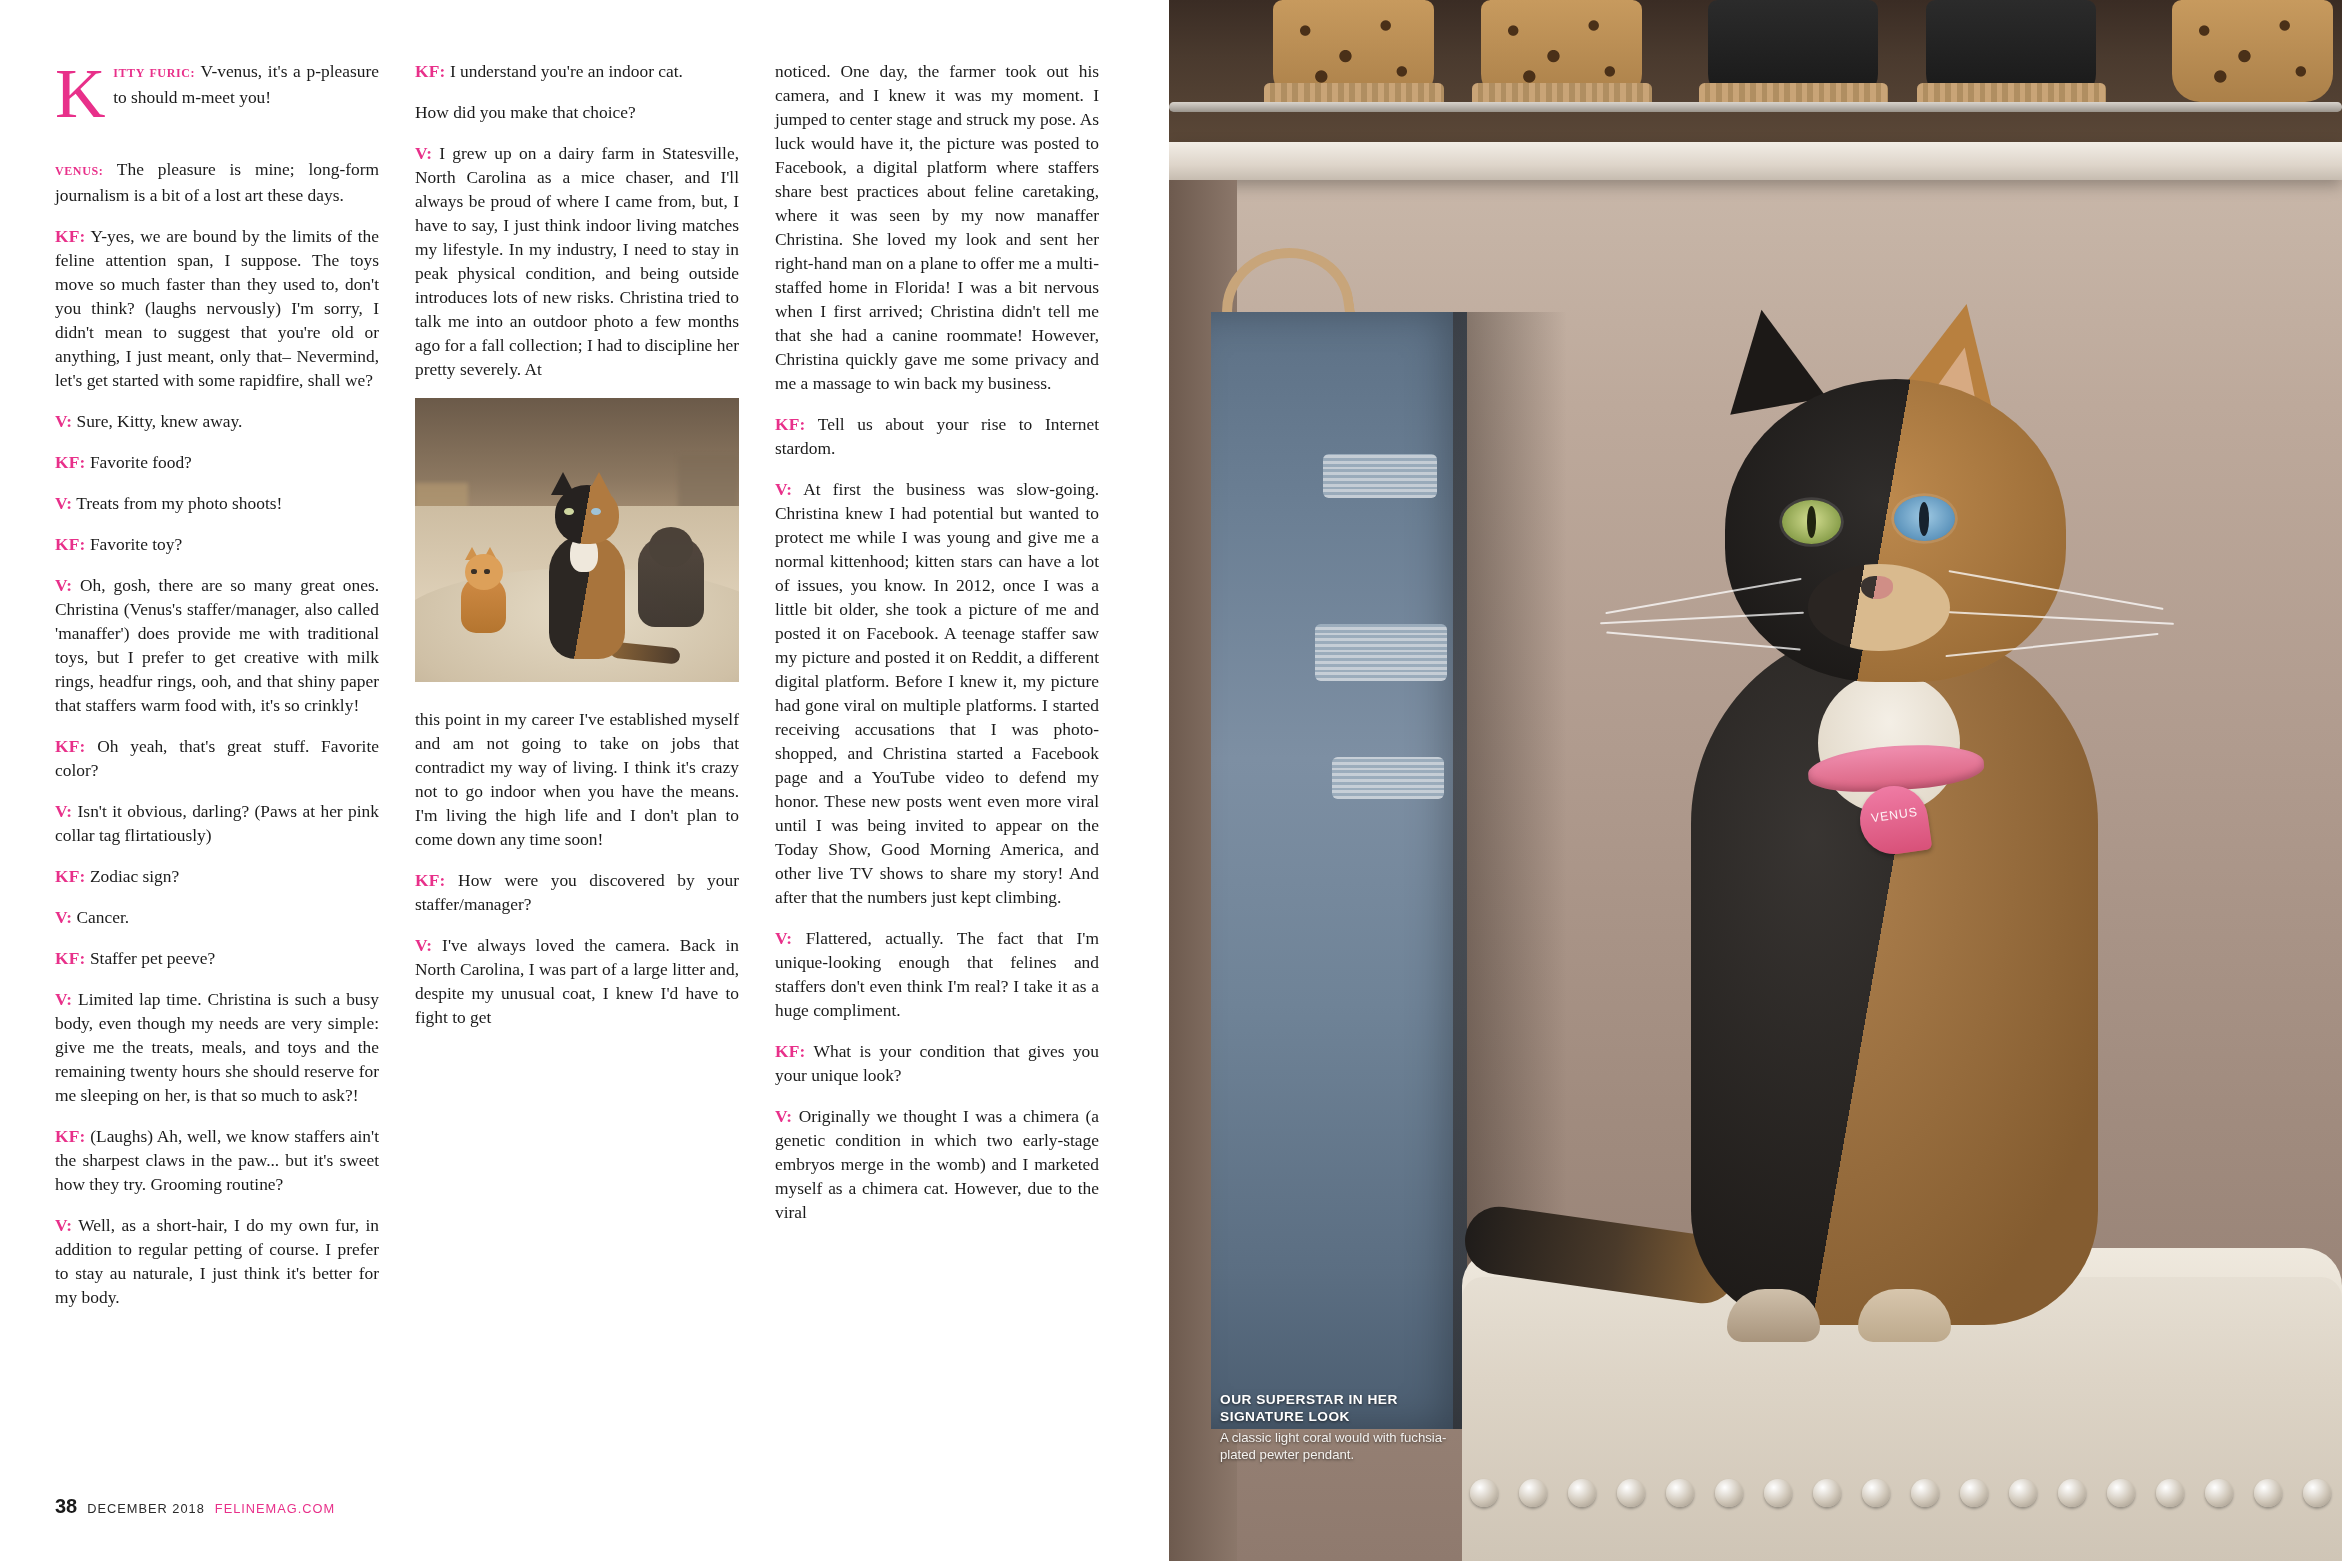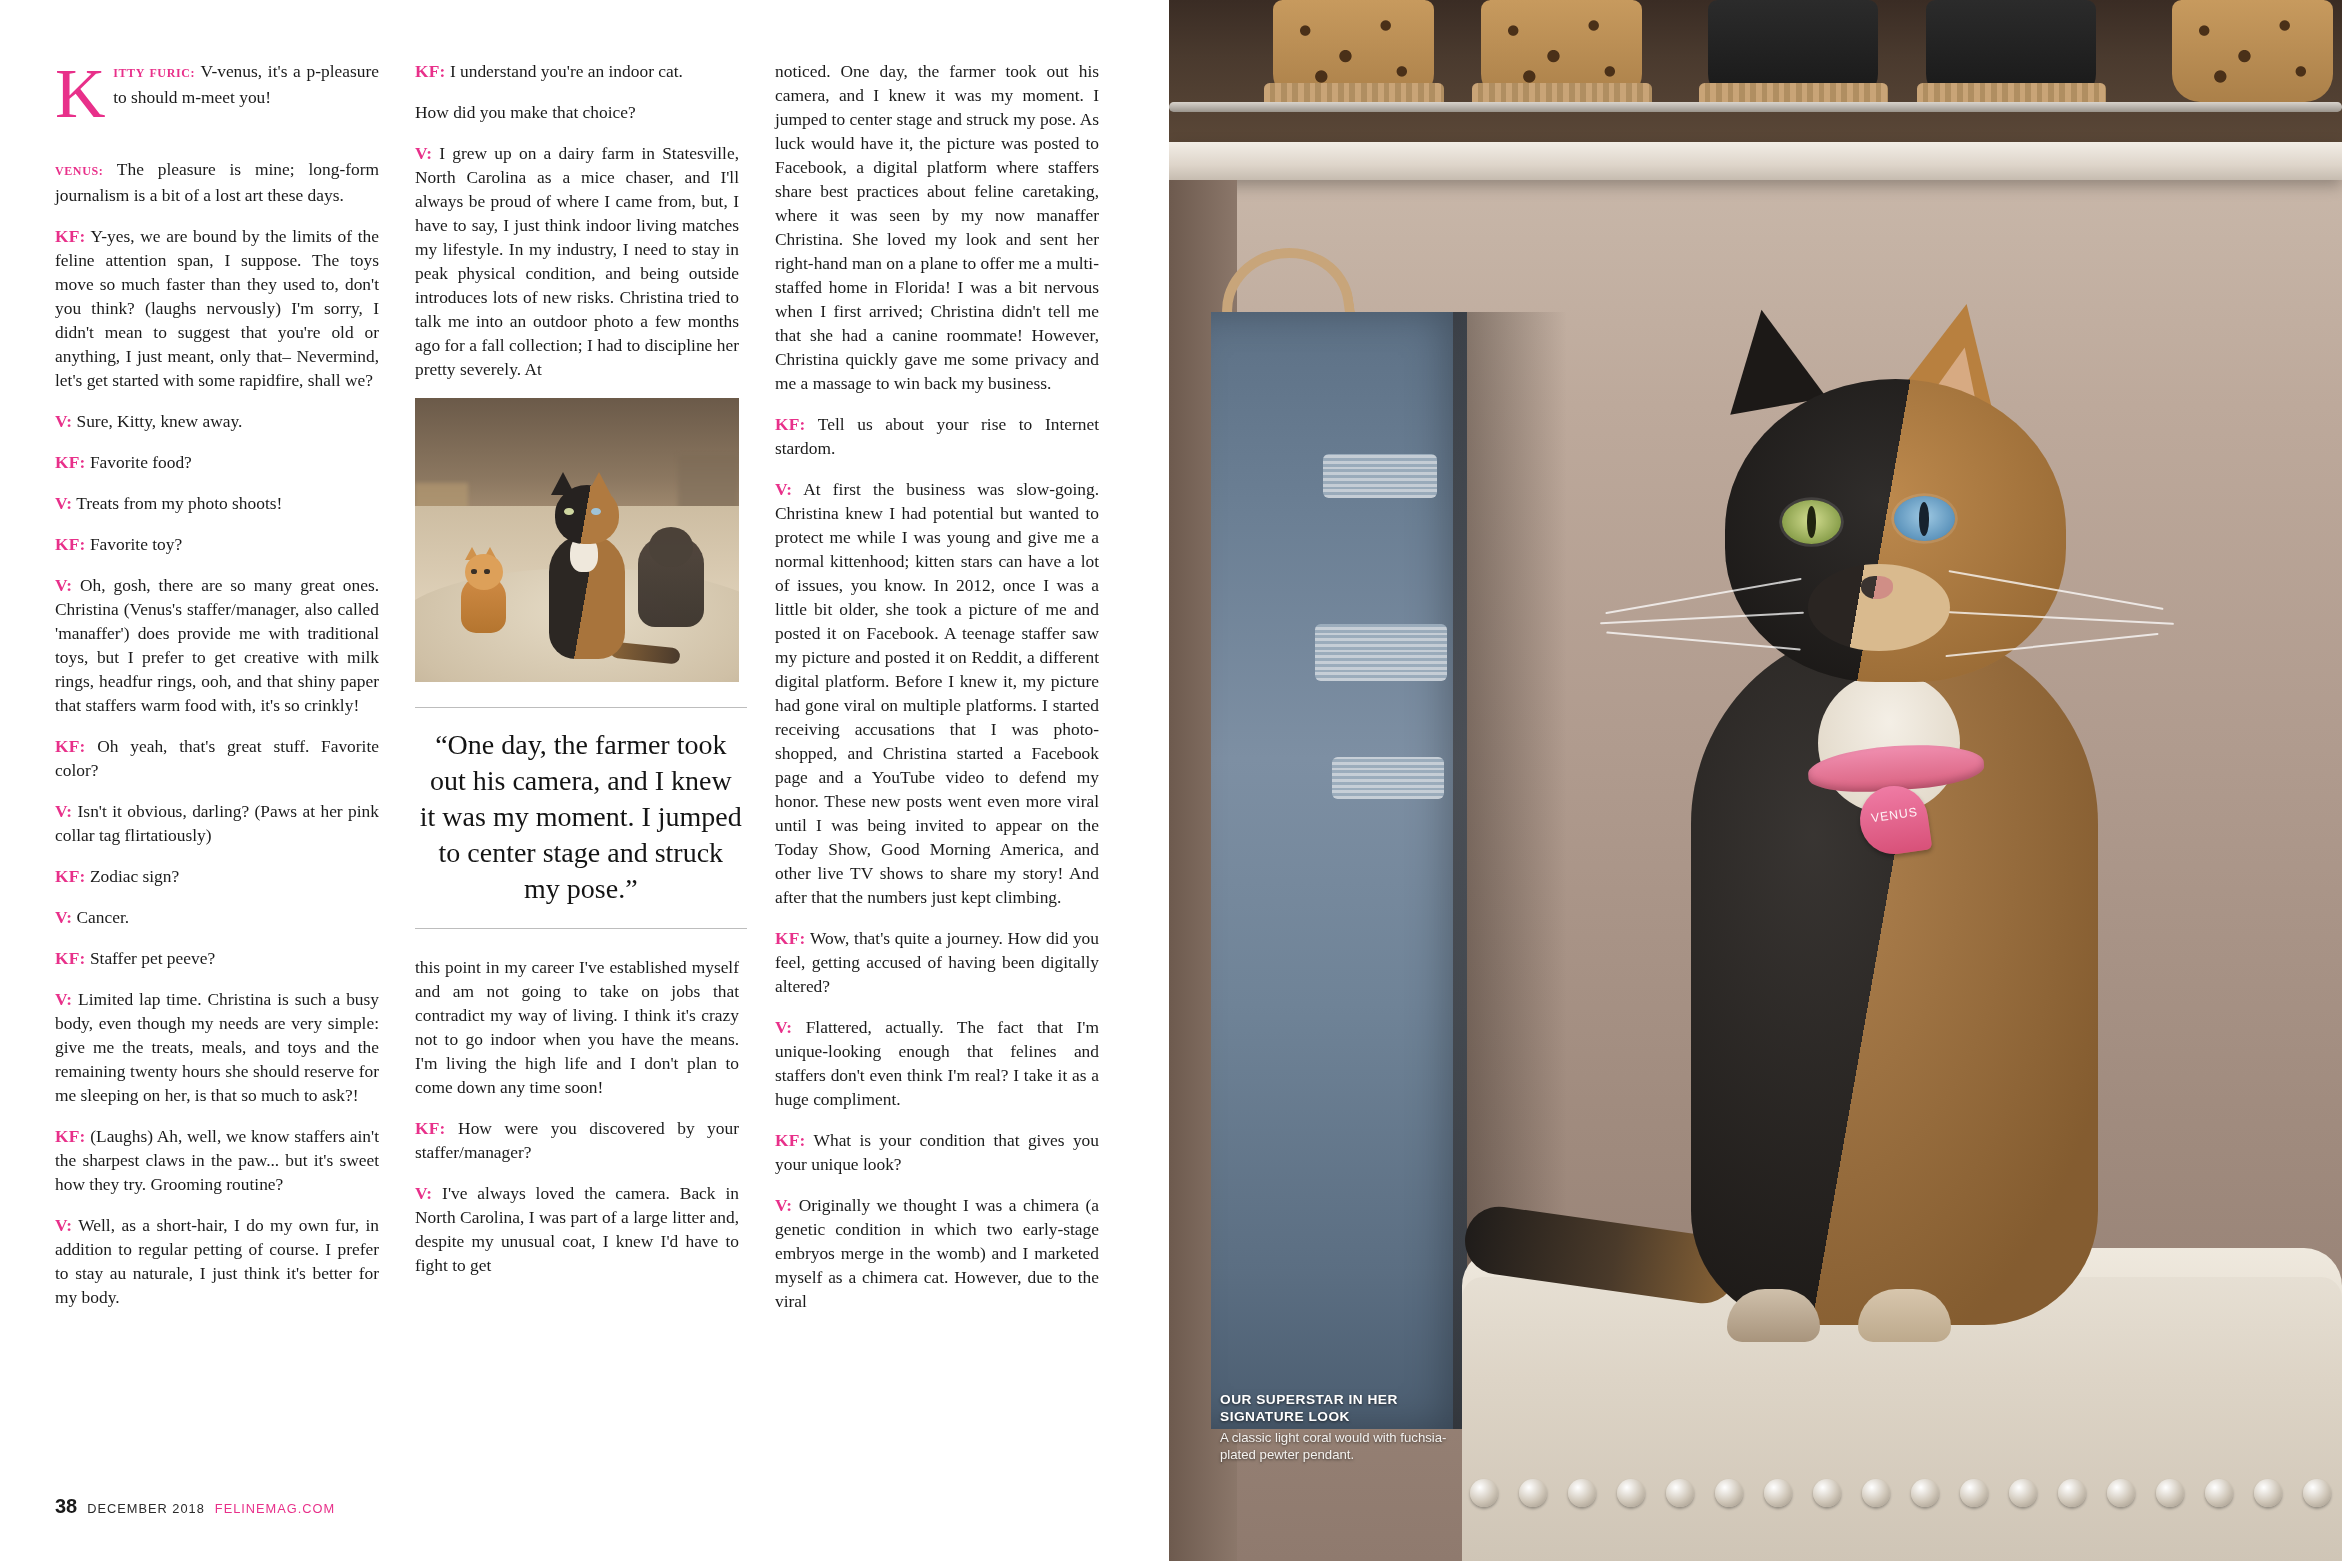--- a/index.html
+++ b/index.html
@@ -523,32 +523,30 @@
             <div class="ear-l"></div>
               <div class="ear-r"></div>
             <div class="body"></div>
             <div class="bib"></div>
             <div class="head"></div>
             <div class="eye-l"></div>
               <div class="eye-r"></div>
           </div>
         </div>
 
-        <div class="pullquote">“One day, the farmer took out his camera, and I knew it was my moment. I jumped to center stage and struck my pose.”</div>
 
         <p class="para"><span>this point in my career I've established myself and am not going to take on jobs that contradict my way of living. I think it's crazy not to go indoor when you have the means. I'm living the high life and I don't plan to come down any time soon!</span></p>
         <p class="para"><span class="spk">KF:</span><span> How were you discovered by your staffer/manager?</span></p>
         <p class="para"><span class="spk">V:</span><span> I've always loved the camera. Back in North Carolina, I was part of a large litter and, despite my unusual coat, I knew I'd have to fight to get</span></p>
       </div>
 
       <div class="col">
         <p class="para"><span>noticed. One day, the farmer took out his camera, and I knew it was my moment. I jumped to center stage and struck my pose. As luck would have it, the picture was posted to Facebook, a digital platform where staffers share best practices about feline caretaking, where it was seen by my now manaffer Christina. She loved my look and sent her right-hand man on a plane to offer me a multi-staffed home in Florida! I was a bit nervous when I first arrived; Christina didn't tell me that she had a canine roommate! However, Christina quickly gave me some privacy and me a massage to win back my business.</span></p>
         <p class="para"><span class="spk">KF:</span><span> Tell us about your rise to Internet stardom.</span></p>
         <p class="para"><span class="spk">V:</span><span> At first the business was slow-going. Christina knew I had potential but wanted to protect me while I was young and give me a normal kittenhood; kitten stars can have a lot of issues, you know. In 2012, once I was a little bit older, she took a picture of me and posted it on Facebook. A teenage staffer saw my picture and posted it on Reddit, a different digital platform. Before I knew it, my picture had gone viral on multiple platforms. I started receiving accusations that I was photo-shopped, and Christina started a Facebook page and a YouTube video to defend my honor. These new posts went even more viral until I was being invited to appear on the Today Show, Good Morning America, and other live TV shows to share my story! And after that the numbers just kept climbing.</span></p>
-        <p class="para"><span class="spk">KF:</span><span> Wow, that's quite a journey. How did you feel, getting accused of having been digitally altered?</span></p>
         <p class="para"><span class="spk">V:</span><span> Flattered, actually. The fact that I'm unique-looking enough that felines and staffers don't even think I'm real? I take it as a huge compliment.</span></p>
         <p class="para"><span class="spk">KF:</span><span> What is your condition that gives you your unique look?</span></p>
         <p class="para"><span class="spk">V:</span><span> Originally we thought I was a chimera (a genetic condition in which two early-stage embryos merge in the womb) and I marketed myself as a chimera cat. However, due to the viral</span></p>
       </div>
     </div>
 
     <div class="footer">
       <span class="folio">38</span>
       <span class="footer-text">DECEMBER 2018</span>
       <span class="footer-url">FELINEMAG.COM</span>

